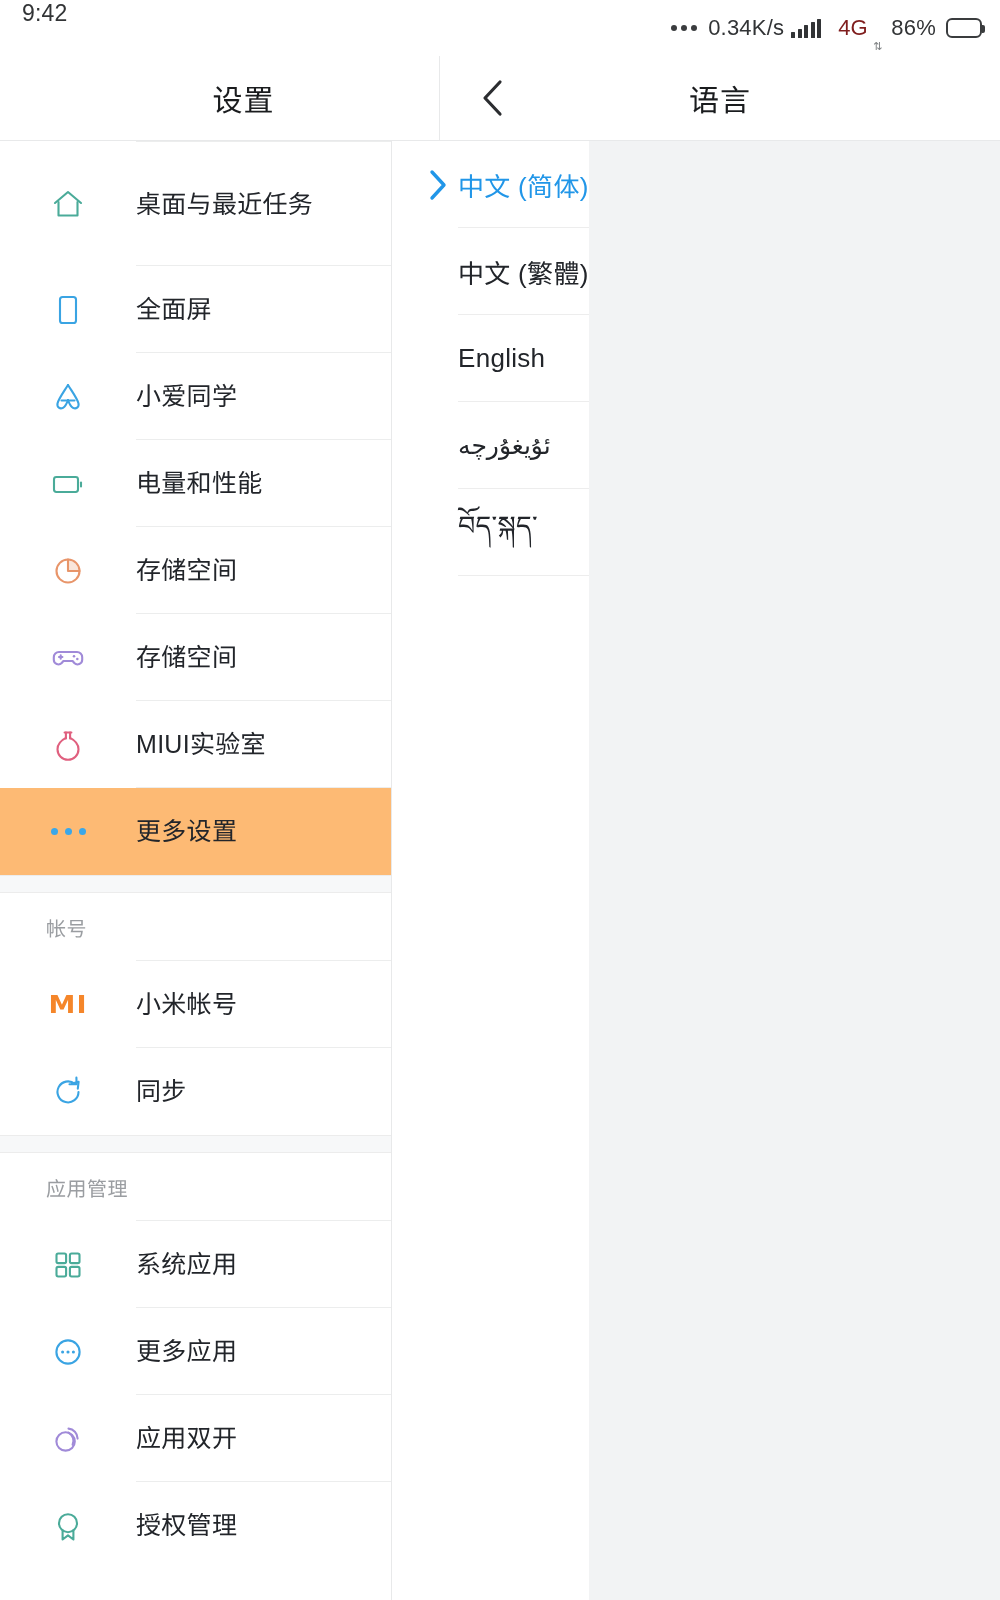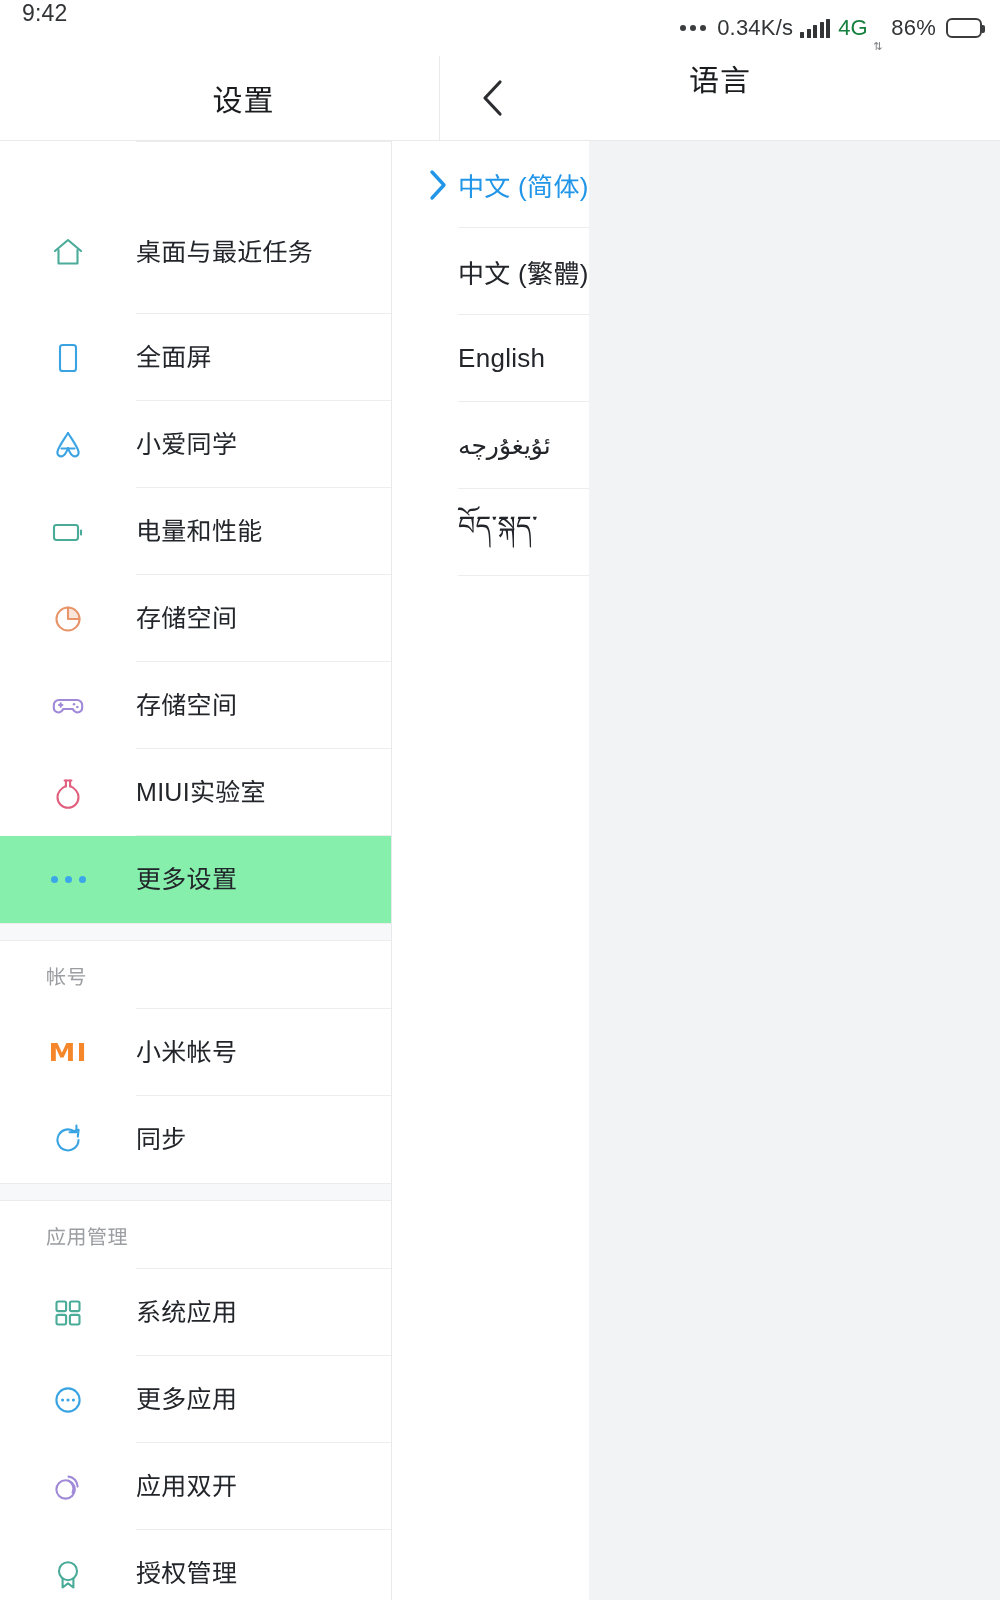--- a/index.html
+++ b/index.html
@@ -25,21 +25,21 @@
   .sb-dots { display:flex; gap:4px; align-items:center; margin-right:4px; }
   .sb-dots i { width:6px; height:6px; border-radius:50%; background:#3a3c3e; display:block; }
   .sb-speed { font-size:22px; color:#323436; }
   .sb-bars { display:flex; align-items:flex-end; gap:2.5px; height:19px; }
   .sb-bars i { width:4px; background:#323436; display:block; border-radius:.5px; }
   .sb-bars i:nth-child(1){height:6px}
   .sb-bars i:nth-child(2){height:9px}
   .sb-bars i:nth-child(3){height:12.5px}
   .sb-bars i:nth-child(4){height:16px}
   .sb-bars i:nth-child(5){height:19px}
-  .sb-net { font-size:22px; color:#15803d; margin-left:1px; }
+  .sb-net { font-size:22px; color:#7f1d1d; margin-left:10px; }
   .sb-netsub { font-size:11px; color:#7d8082; margin-left:-2px; align-self:flex-end; padding-bottom:3px; }
   .sb-batt-txt { font-size:22px; color:#323436; margin-left:2px; }
   .sb-batt {
     width:36px; height:20px; border:2.5px solid #3a3c3e; border-radius:6px;
     position:relative; margin-left:3px; padding:2.5px;
   }
   .sb-batt::after {
     content:""; position:absolute; right:-5px; top:5px;
     width:3px; height:8px; background:#3a3c3e; border-radius:0 2px 2px 0;
   }
@@ -47,21 +47,21 @@
 
   
   .titlerow { height:84px; flex:0 0 84px; display:flex; }
   .title-left {
     width:392px; flex:0 0 392px;
     display:flex; align-items:center; justify-content:center;
     border-right:1px solid #e8e9ea;
     margin-left:48px;
   }
   .title-left-text { font-size:30px; color:#1a1c1e; font-weight:400; letter-spacing:1px; }
-  .title-right { flex:1; display:flex; position:relative; }
+  .title-right { flex:1; display:flex; align-items:center; position:relative; }
   .backbtn {
     position:absolute; left:24px; top:50%; transform:translateY(-50%);
     width:56px; height:56px; display:flex; align-items:center; justify-content:center;
     cursor:pointer;
   }
   .backbtn svg { display:block; }
   .title-right-text {
     width:100%; text-align:center; font-size:30px; color:#1a1c1e; letter-spacing:1px;
   }
 
@@ -77,36 +77,36 @@
     overflow:hidden;
     position:relative;
   }
   .s-row {
     display:flex; align-items:center;
     min-height:87px;
     position:relative;
     cursor:pointer;
     background:#fff;
   }
-  .s-row.selected { background:#86efac; }
+  .s-row.selected { background:#fdba74; }
   .s-row .s-icon {
     width:136px; flex:0 0 136px;
     display:flex; align-items:center; justify-content:center;
     align-self:stretch;
   }
   .s-row .s-label {
     flex:1; padding-right:22px;
     font-size:25px; color:#22252a; line-height:1.32;
     letter-spacing:.3px;
   }
   
   .s-row .s-line {
     position:absolute; left:136px; right:0; bottom:0; height:1px; background:#eceded;
   }
-  .s-row.tall { min-height:124px;margin-top:48px; }
+  .s-row.tall { min-height:124px; }
 
   .s-group-gap { height:18px; background:#f7f8f9; border-top:1px solid #ececec; border-bottom:1px solid #ececec; }
   .s-header {
     height:68px; display:flex; align-items:center;
     padding-left:46px; position:relative;
     font-size:20px; color:#9a9da1; letter-spacing:.5px;
   }
   .s-header .s-line { position:absolute; left:136px; right:0; bottom:0; height:1px; background:#eceded; }
   .s-top-line { height:1px; background:#eceded; margin-left:136px; }
 

